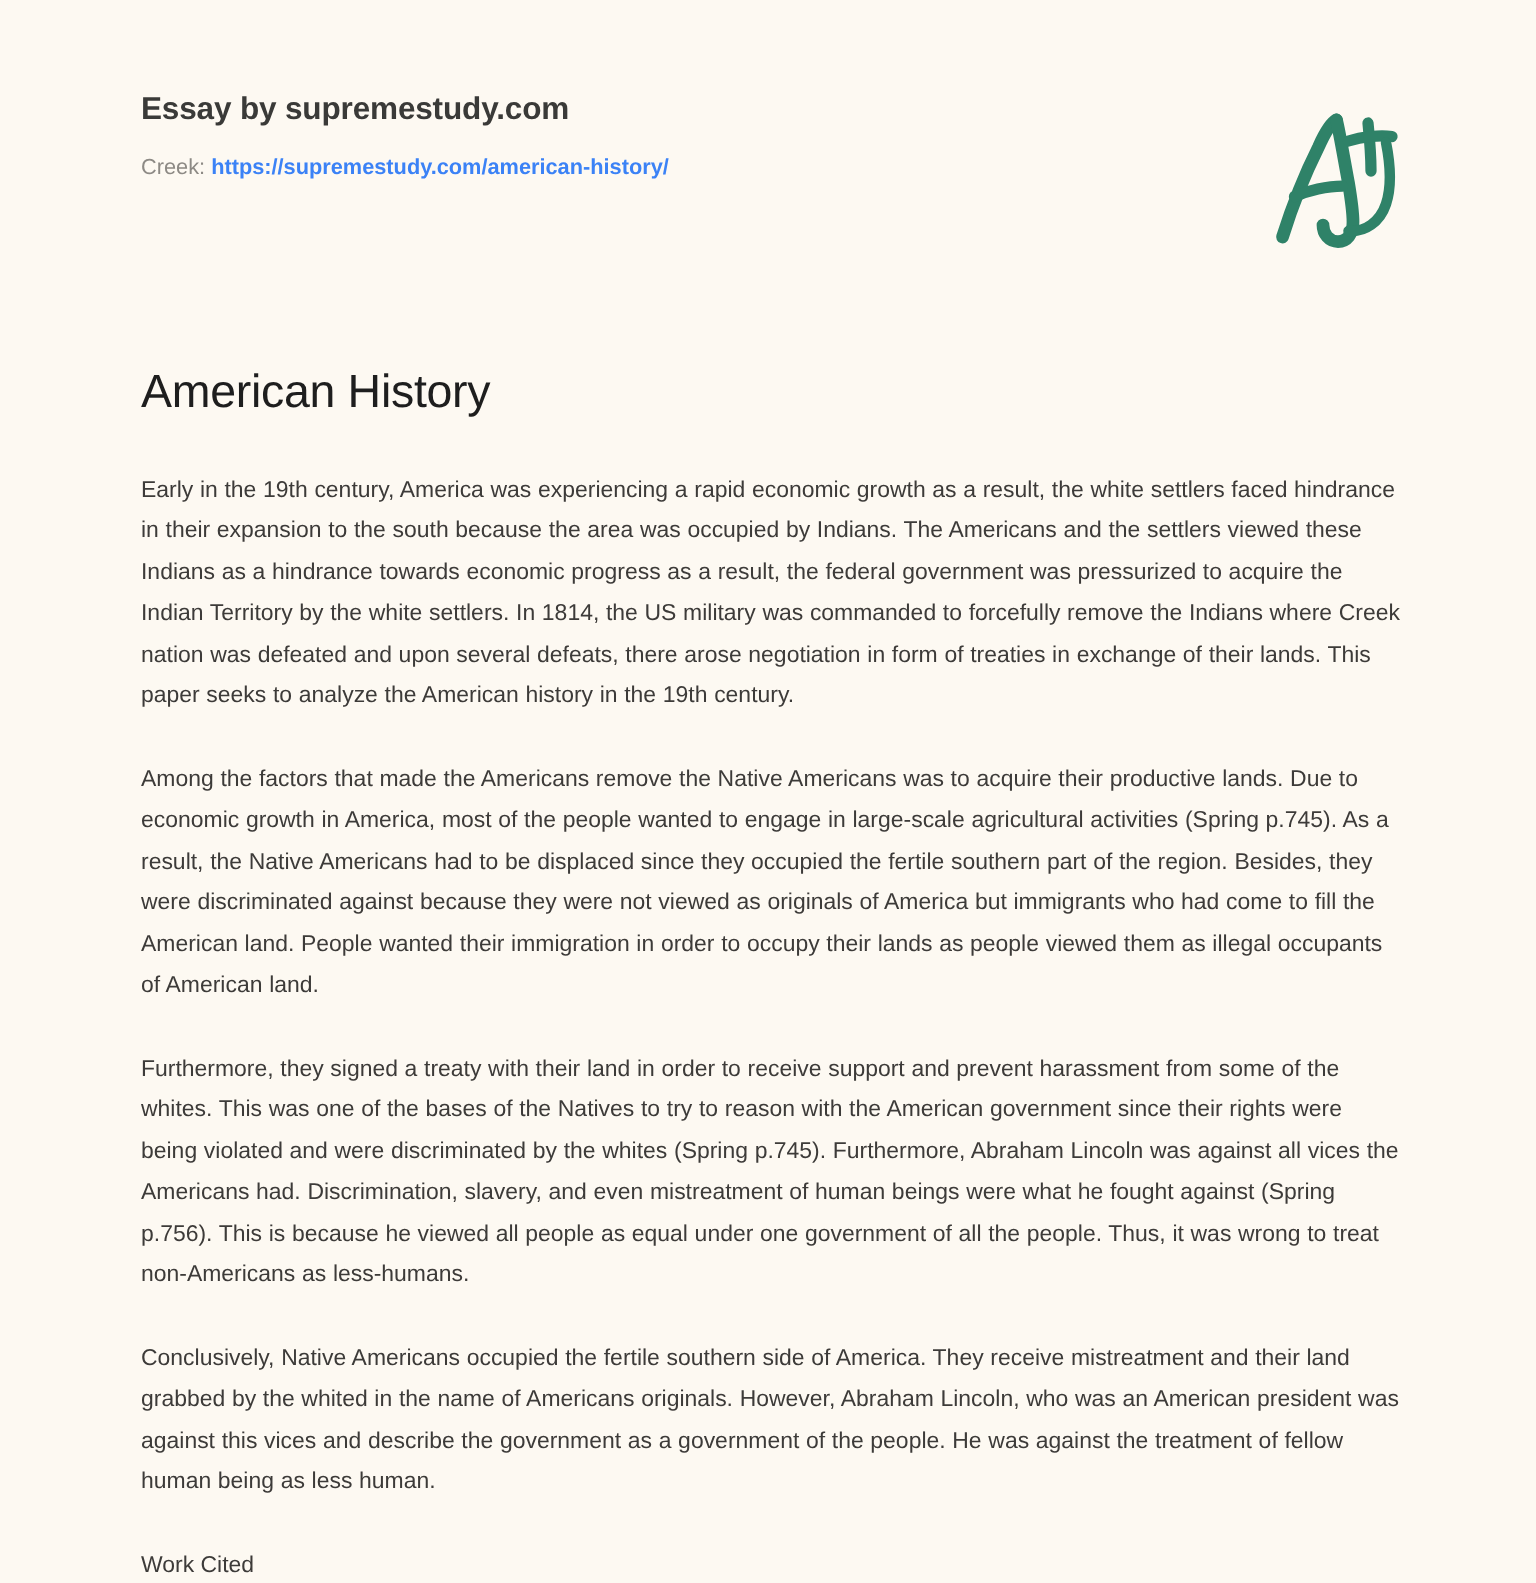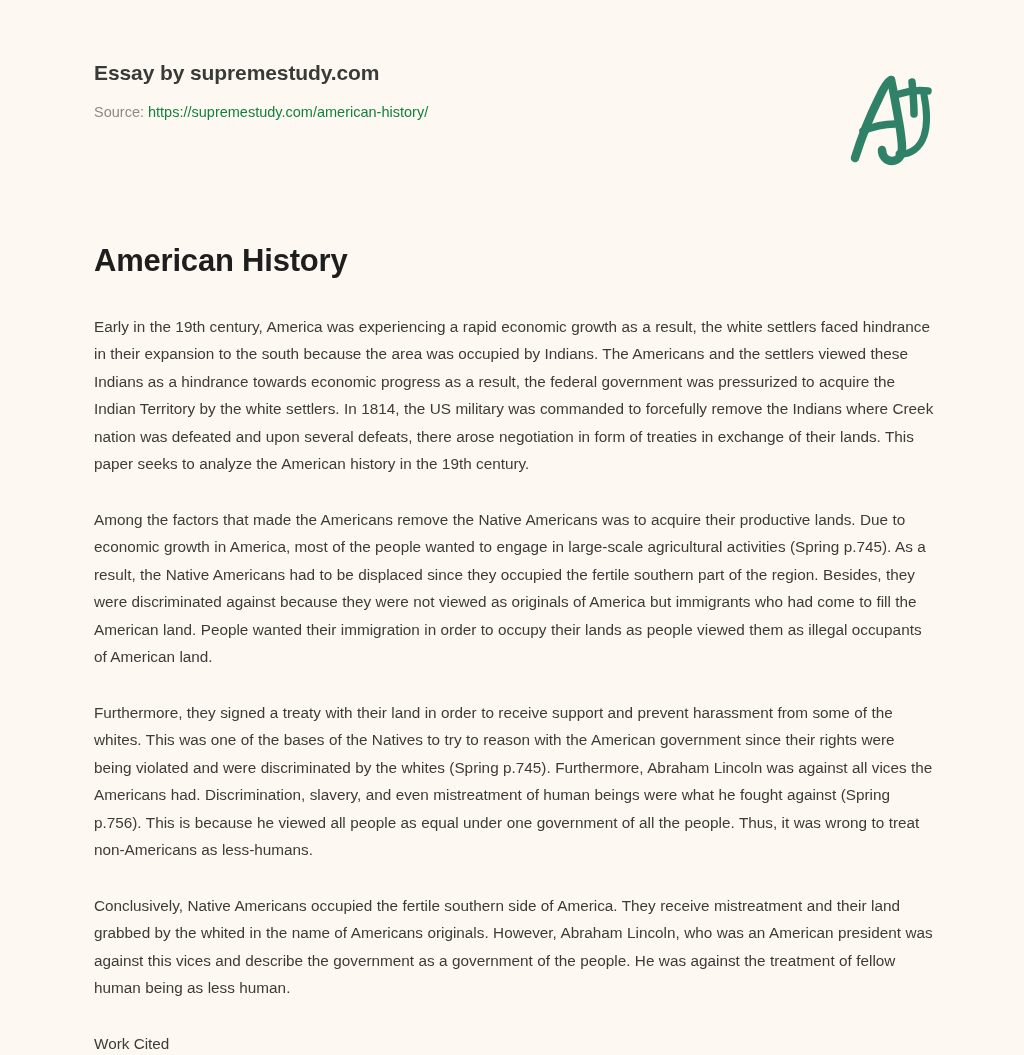--- a/index.html
+++ b/index.html
@@ -56,22 +56,23 @@
     line-height: 1.3;
     color: #8d8a85;
     white-space: nowrap;
   }
 
   .source-label {
     color: #8d8a85;
   }
 
   .source-url {
-    color: #15803d;
+    color: #3b82f6;
     text-decoration: none;
+    font-weight: bold;
   }
 
   
   .logo {
     position: absolute;
     right: 78px;
     top: 62px;
     width: 110px;
     height: 110px;
   }
@@ -84,21 +85,21 @@
   
   .content {
     position: absolute;
     left: 94px;
     top: 243px;
     width: 852px;
   }
 
   .doc-title {
     font-size: 31px;
-    font-weight: 700;
+    font-weight: 400;
     color: #1e1e1e;
     letter-spacing: -0.2px;
     line-height: 1.15;
     margin: 0 0 34px 0;
   }
 
   p.body-par {
     font-size: 15.3px;
     line-height: 27.5px;
     color: #3d3b39;
@@ -120,21 +121,21 @@
 </style>
 </head>
 <body>
 
 <div class="page">
 
   <div class="header">
     <div class="header-text">
       <div class="essay-by">Essay by supremestudy.com</div>
       <div class="source-line">
-        <span class="source-label">Source: </span><a class="source-url" href="#">https://supremestudy.com/american-history/</a>
+        <span class="source-label">Creek: </span><a class="source-url" href="#">https://supremestudy.com/american-history/</a>
       </div>
     </div>
   </div>
 
   <div class="logo">
     <svg viewBox="0 0 110 110" xmlns="http://www.w3.org/2000/svg">
       <g fill="none" stroke="#2f8268" stroke-linecap="round" stroke-linejoin="round">
 
         <path d="M19 96 C 24 80, 33 56, 43 36 C 47 27, 51 20, 55 18" stroke-width="8.5"></path>
 

